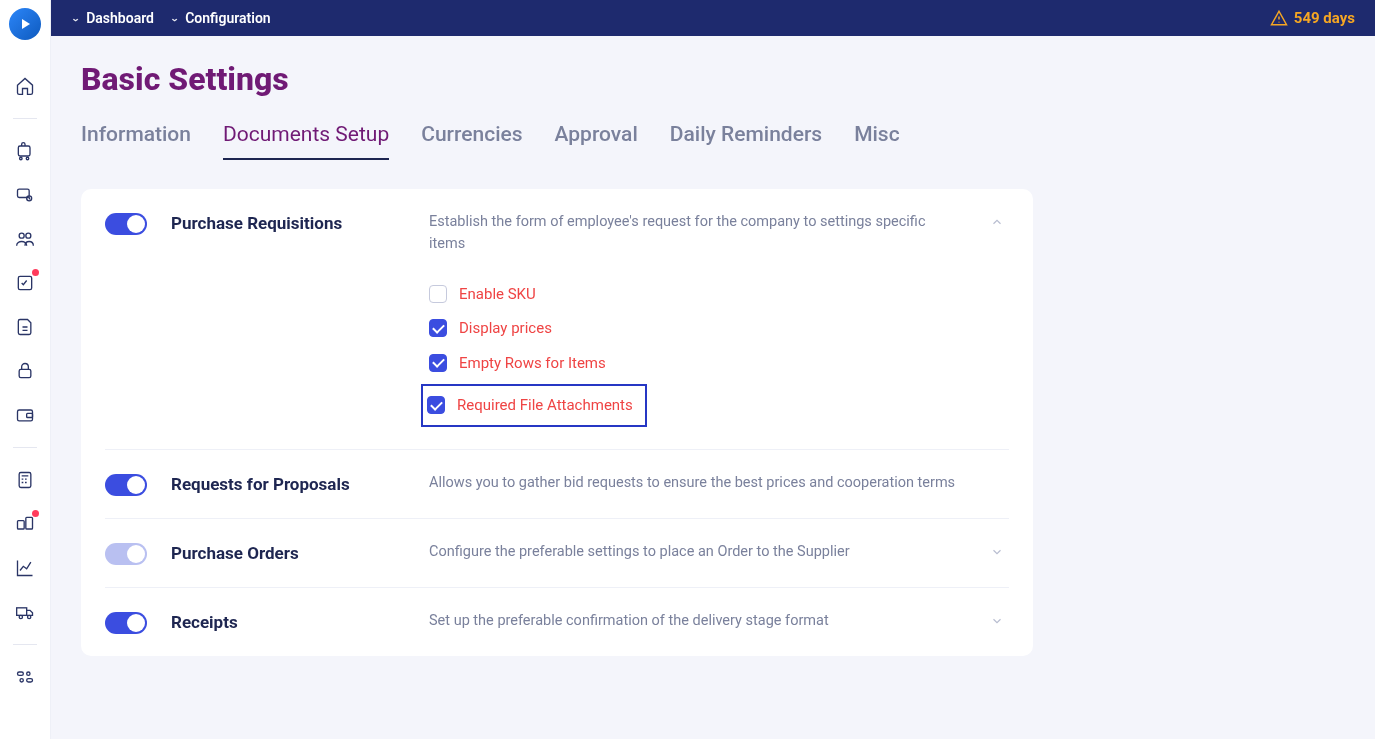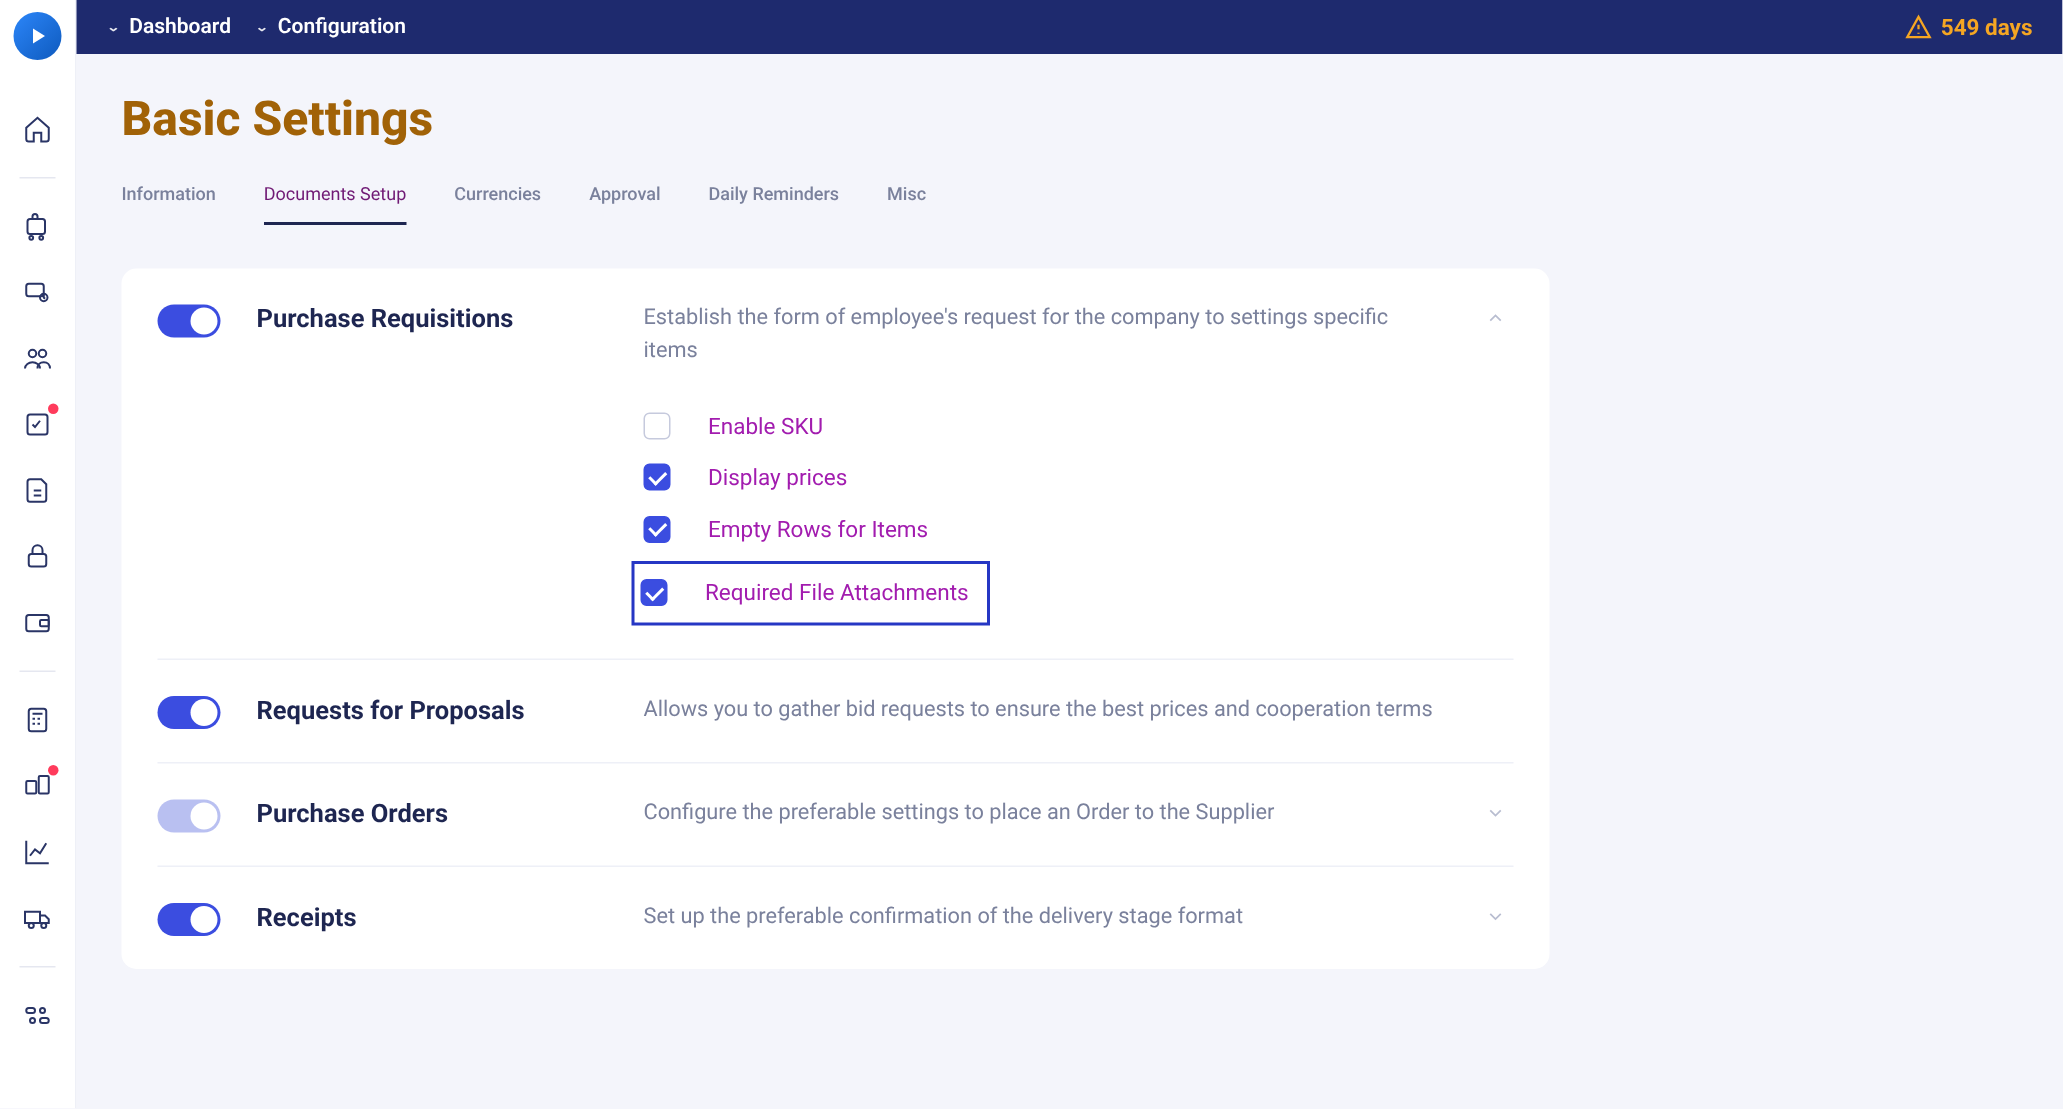--- a/index.html
+++ b/index.html
@@ -14,42 +14,42 @@
     .nav-item.with-dot::after { content:""; position:absolute; top:2px; right:2px; width:7px; height:7px; background:#ff3b5c; border-radius:50%; }
     .nav-sep { width:24px; height:1px; background:#e5e7f0; margin:10px 0; }
     
     .main { flex:1; display:flex; flex-direction:column; }
     .topbar { height:36px; background:#1e2a6e; color:#fff; display:flex; align-items:center; padding:0 20px; justify-content:space-between; }
     .breadcrumbs { display:flex; align-items:center; gap:6px; font-size:14px; font-weight:600; }
     .chev { font-size:11px; opacity:.9; transform:scaleY(0.7); }
     .days-warn { display:flex; align-items:center; gap:6px; color:#f5a623; font-weight:700; font-size:15px; }
     .days-warn svg { width:18px; height:18px; stroke:#f5a623; fill:none; stroke-width:2; }
     .content { padding:24px 30px; }
-    .page-title { font-size:32px; font-weight:800; color:#a16207; margin-bottom:24px; }
+    .page-title { font-size:32px; font-weight:800; color:#701a75; margin-bottom:24px; }
     .tabs { display:flex; gap:32px; border-bottom:1px solid transparent; margin-bottom:28px; }
-    .tab { font-size:12px; color:#7a819c; font-weight:500; padding-bottom:12px; cursor:pointer; border-bottom:2px solid transparent; }
+    .tab { font-size:21px; color:#7a819c; font-weight:500; padding-bottom:12px; cursor:pointer; border-bottom:2px solid transparent; }
     .tab.active { color:#701a75; font-weight:400; border-bottom-color:#1e2651; }
     .card { background:#fff; border-radius:10px; padding:0 24px; max-width:952px; }
     .row { display:flex; align-items:flex-start; padding:22px 0; border-bottom:1px solid #eef0f7; }
     .row:last-child { border-bottom:none; }
     .row .toggle-col { width:66px; padding-top:2px; }
     .row .name-col { width:258px; font-size:17px; font-weight:700; color:#1e2651; padding-top:2px; }
     .row .desc-col { flex:1; font-size:14.5px; color:#7a819c; line-height:1.5; padding-right:24px; }
     .row .exp-col { width:24px; display:flex; align-items:center; justify-content:center; padding-top:4px; color:#b8bdd0; }
     .exp-col svg { width:14px; height:14px; stroke:#b8bdd0; fill:none; stroke-width:2; }
     
     .toggle { width:42px; height:22px; border-radius:11px; position:relative; cursor:pointer; }
     .toggle.on { background:#3b4de0; }
     .toggle.on .knob { right:2px; }
     .toggle.off-light { background:#b9c0f1; }
     .toggle.off-light .knob { right:2px; }
     .knob { position:absolute; top:2px; width:18px; height:18px; background:#fff; border-radius:50%; }
     
     .check-list { margin-top:22px; }
-    .check-item { display:flex; align-items:center; gap:25px; font-size:15px; color:#a21caf; padding:6px 0; }
+    .check-item { display:flex; align-items:center; gap:12px; font-size:15px; color:#ef4444; padding:6px 0; }
     .cbox { width:18px; height:18px; border-radius:4px; border:1.5px solid #c6cadd; display:inline-flex; align-items:center; justify-content:center; flex-shrink:0; }
     .cbox.checked { background:#3b4de0; border-color:#3b4de0; }
     .cbox.checked::after { content:""; width:5px; height:9px; border:solid #fff; border-width:0 2px 2px 0; transform:rotate(45deg); margin-top:-2px; }
     .highlight-box { border:2.5px solid #2637c4; padding:6px 12px 6px 4px; display:inline-flex; align-items:center; gap:12px; margin-top:4px; }
   </style>
 </head>
 <body>
 
 <div class="container">
 

